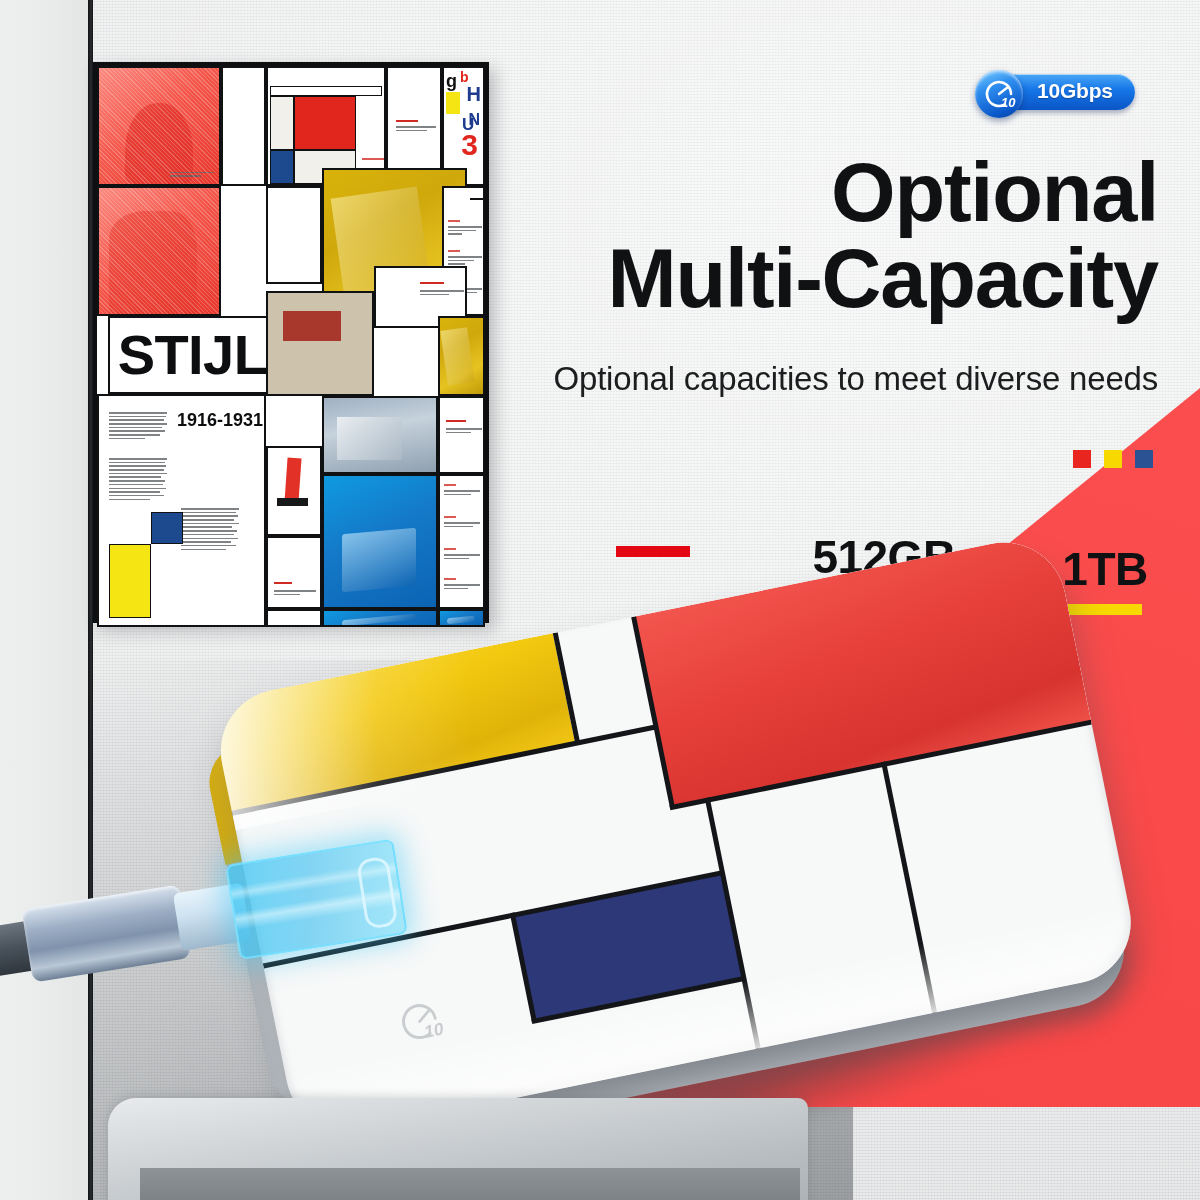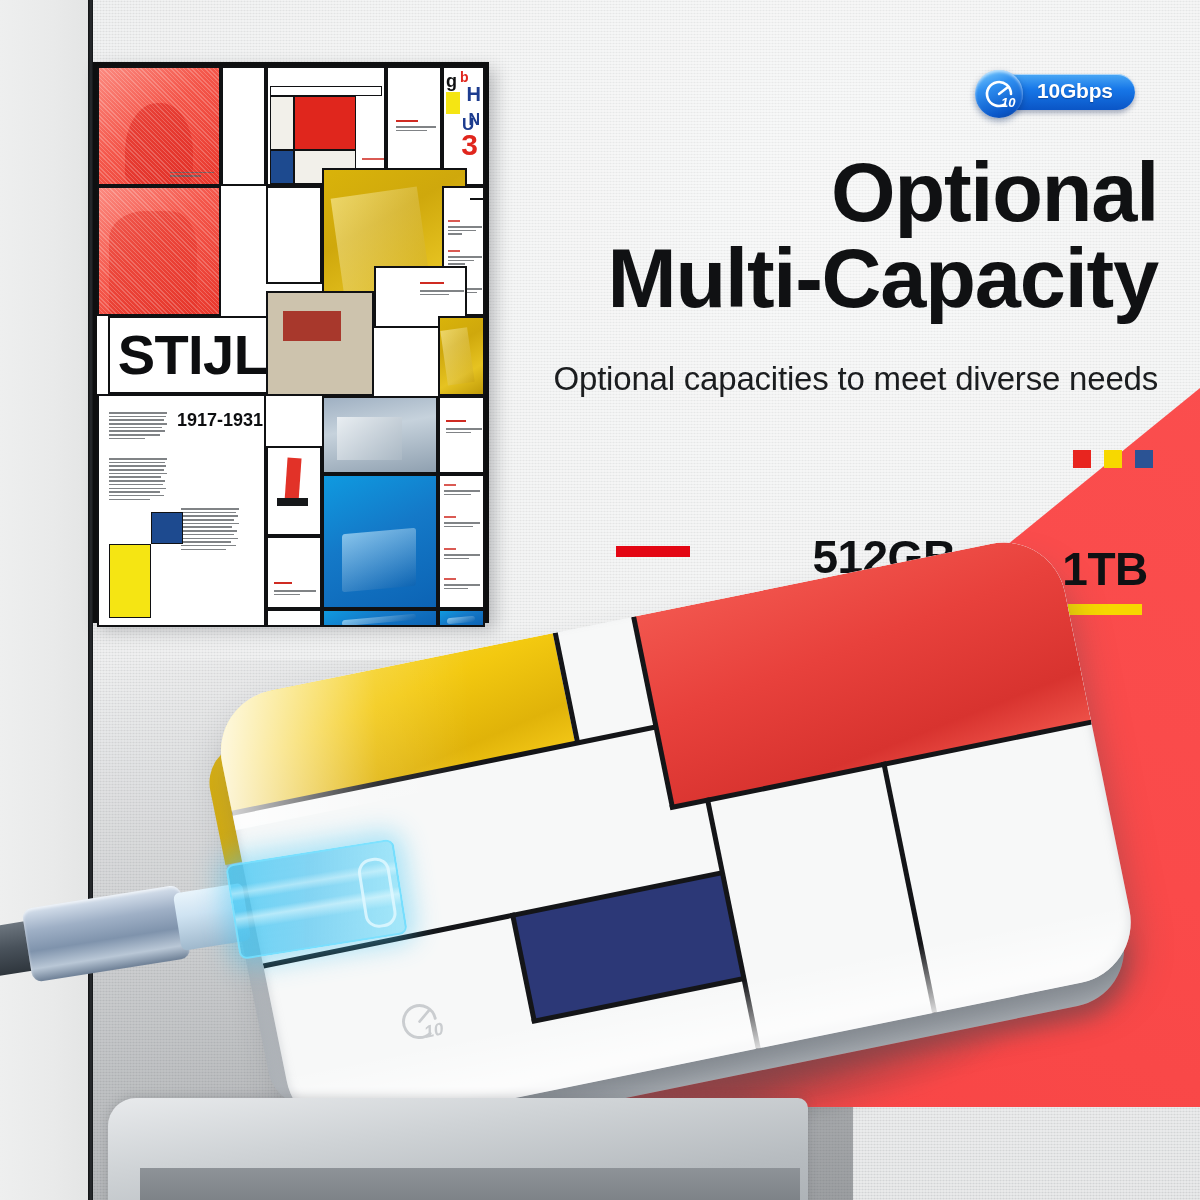--- a/index.html
+++ b/index.html
@@ -418,21 +418,21 @@
         <div class="ftxt" style="left:10px;top:16px;width:58px;">
           <i style="width:100%"></i>
             <i style="width:98%"></i>
             <i style="width:95%"></i>
             <i style="width:100%"></i>
             <i style="width:92%"></i>
             <i style="width:97%"></i>
             <i style="width:88%"></i>
             <i style="width:62%"></i>
         </div>
-        <div class="dateline" style="left:78px;top:14px;font-size:18px;">1917-1931</div>
+        <div class="dateline" style="left:78px;top:14px;font-size:18px;">1916-1931</div>
         <div class="ftxt" style="left:10px;top:62px;width:58px;">
           <i style="width:100%"></i>
             <i style="width:96%"></i>
             <i style="width:99%"></i>
             <i style="width:94%"></i>
             <i style="width:100%"></i>
             <i style="width:90%"></i>
             <i style="width:97%"></i>
             <i style="width:93%"></i>
             <i style="width:99%"></i>

